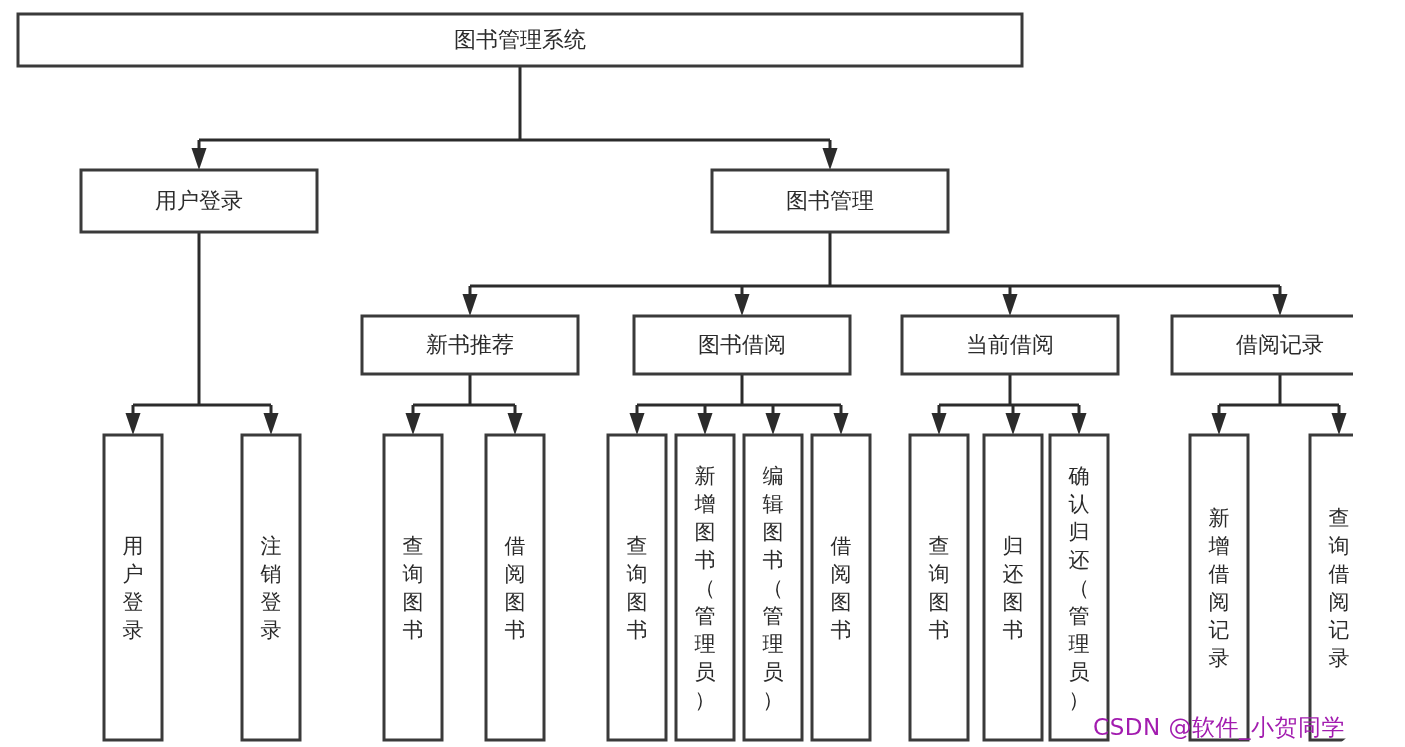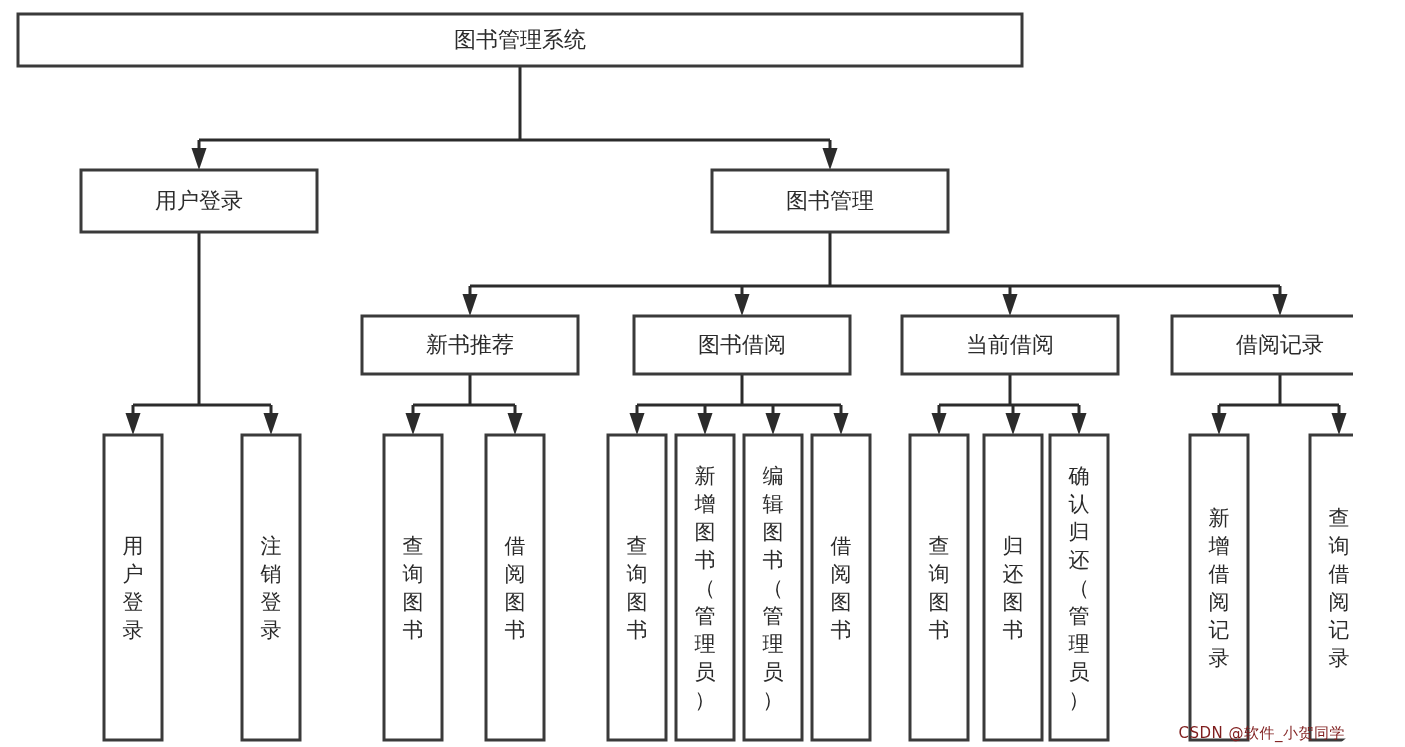--- a/index.html
+++ b/index.html
@@ -52,22 +52,22 @@
     font-family: "DejaVu Sans", "Liberation Sans", sans-serif;
     font-size: 21px;
     fill: #2b2b2b;
     text-anchor: middle;
   }
   .watermark {
     position: absolute;
     right: 8px;
     bottom: 4px;
     font-family: "DejaVu Sans", "Liberation Sans", sans-serif;
-    font-size: 15px;
-    color: #7f1d1d;
+    font-size: 23px;
+    color: #a21caf;
     white-space: nowrap;
     letter-spacing: 0.5px;
     pointer-events: none;
   }
 </style>
 </head>
 <body>
 
 <div id="stage">
   <svg id="diagram" viewBox="0 0 1405 747" xmlns="http://www.w3.org/2000/svg">

